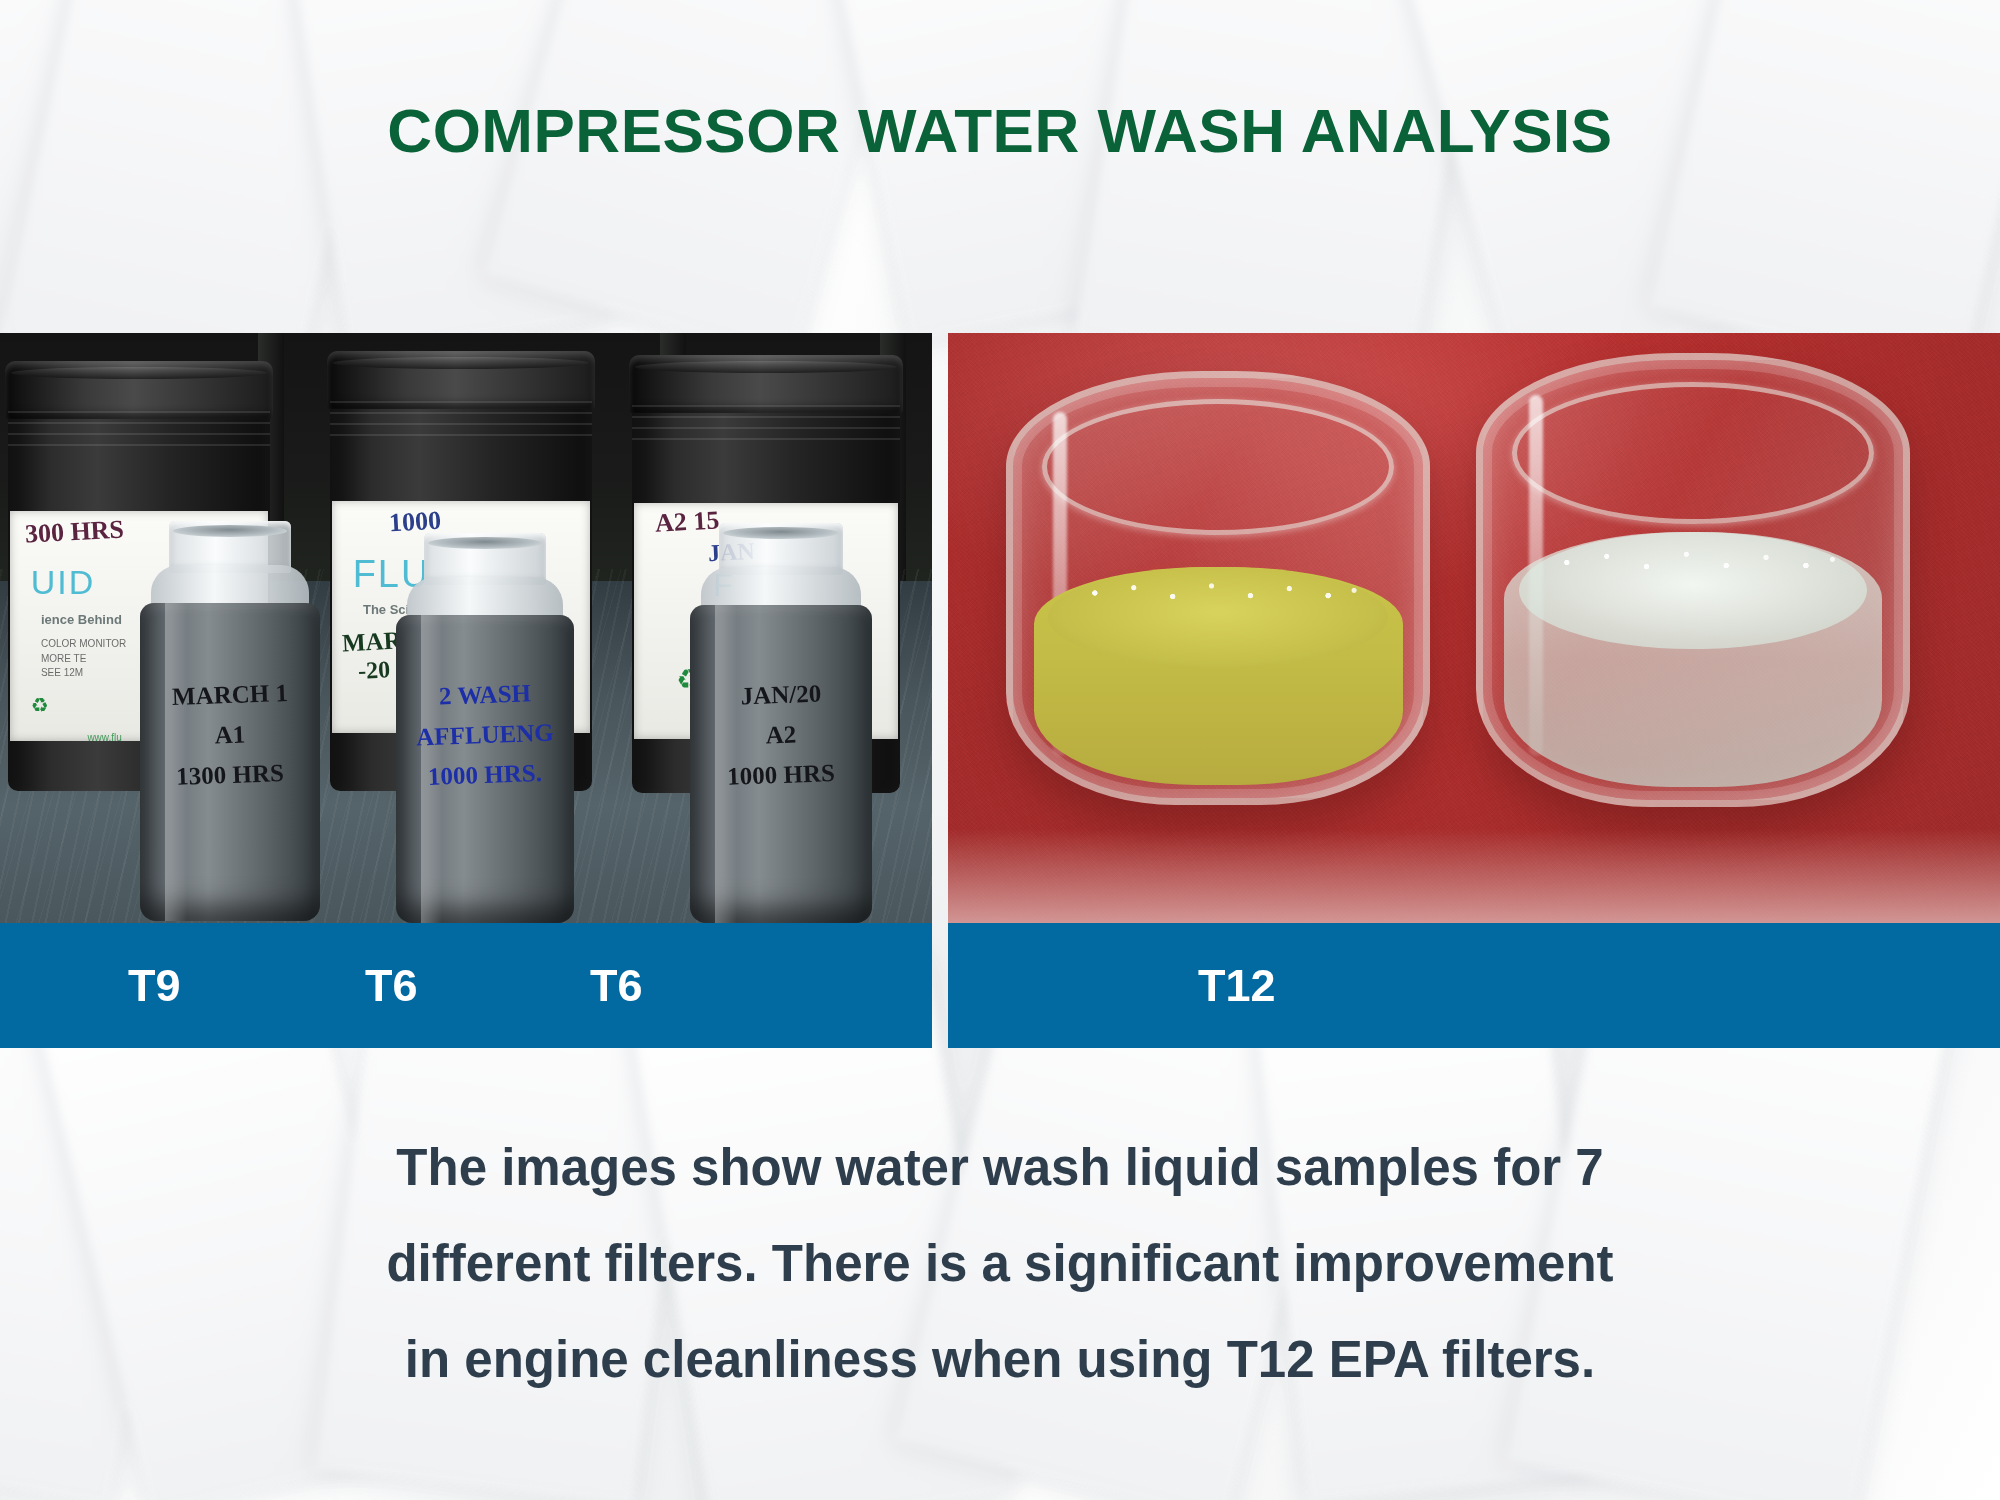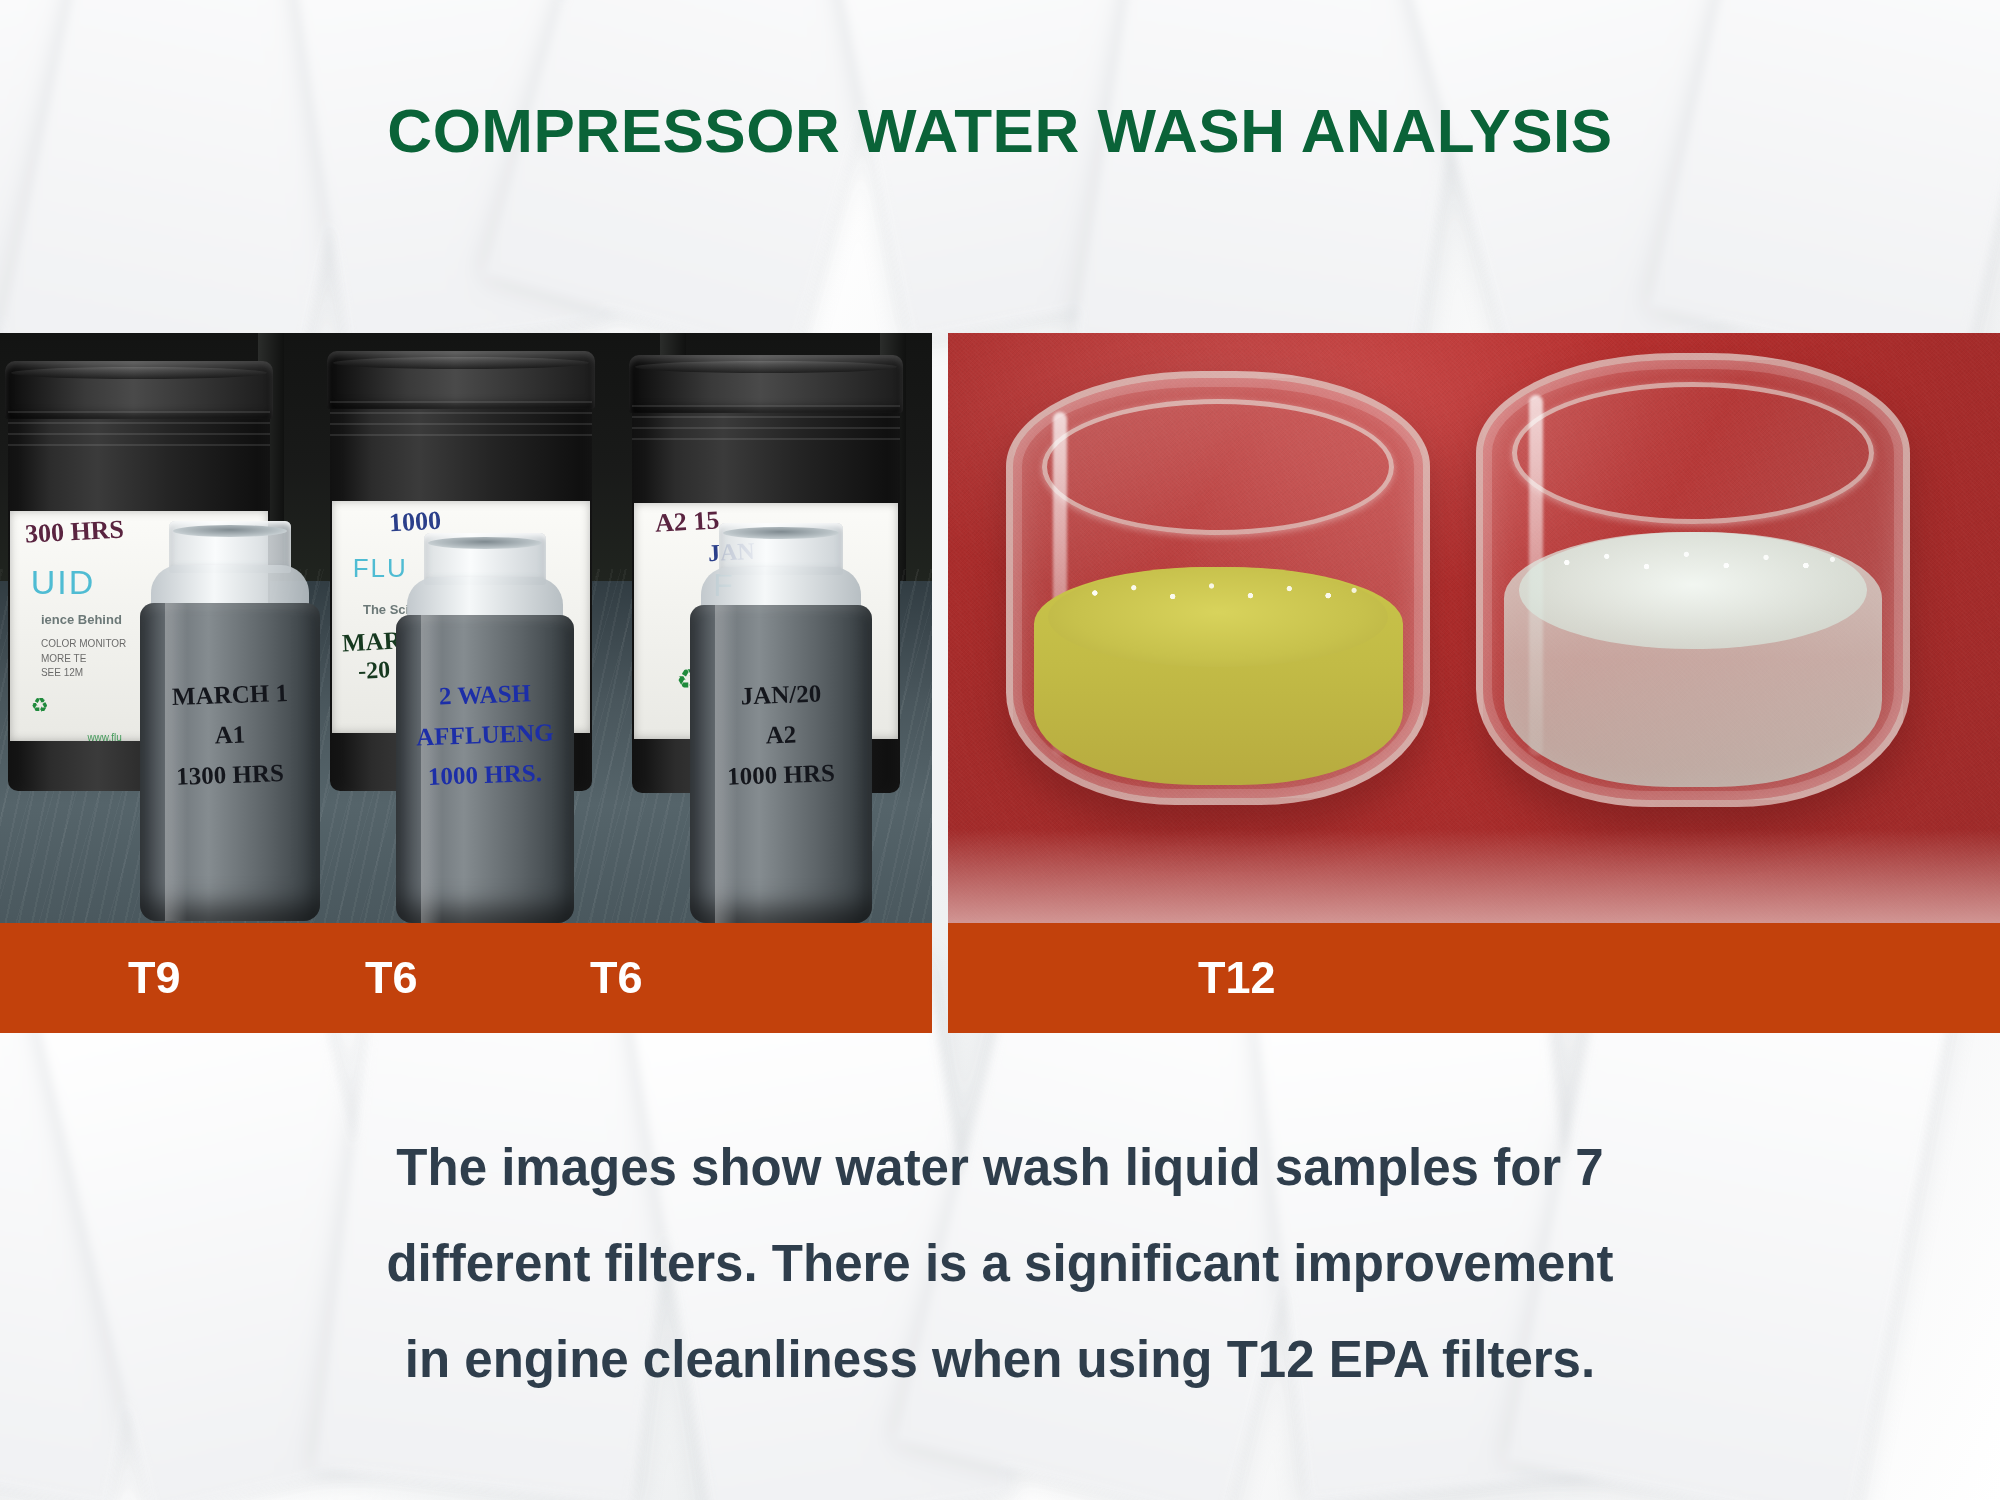--- a/index.html
+++ b/index.html
@@ -61,22 +61,22 @@
   .panel.left  { left: 0px;   width: 932px;  }
   .panel.right { left: 948px; width: 1052px; }
 
   .photo {
     position: relative;
     height: 590px;
     overflow: hidden;
   }
 
   .capbar {
-    height: 110px;
-    background: #c2410c;
+    height: 125px;
+    background: #0369a1;
     display: flex;
     align-items: center;
     position: relative;
   }
   .capbar .cap {
     position: absolute;
     color: #ffffff;
     font-size: 45px;
     font-weight: 700;
     white-space: nowrap;
@@ -313,21 +313,21 @@
             <span class="recy" style="left:8%; top:182px;">♻</span>
             <span class="tiny" style="top:200px; left:30%; color:#1f8a3c;margin-top:20px;">www.flu</span>
           </div>
         </div>
 
         <div class="jar" style="left:330px; top:18px; width:262px; height:440px;">
           <div class="rim"></div>
             <div class="threads"></div>
           <div class="label" style="top:150px; height:232px;">
             <span class="hw" style="left:22%; top:6px; font-size:26px; color:#2b3f8a;">1000</span>
-            <span class="brand" style="top:52px; font-size:26px;">FLU</span>
+            <span class="brand" style="top:52px; font-size:38px;">FLU</span>
             <span class="tiny" style="top:100px; font-size:13px; font-weight:700; color:#4a5a5a;">The Sci</span>
             <span class="hw" style="left:4%; top:126px; font-size:25px; color:#16391f;">MARCH</span>
             <span class="hw" style="left:10%; top:156px; font-size:24px; color:#16391f;">-20</span>
           </div>
         </div>
 
         <div class="jar" style="left:632px; top:22px; width:268px; height:438px;">
           <div class="rim"></div>
             <div class="threads"></div>
           <div class="label" style="top:148px; height:236px;">

